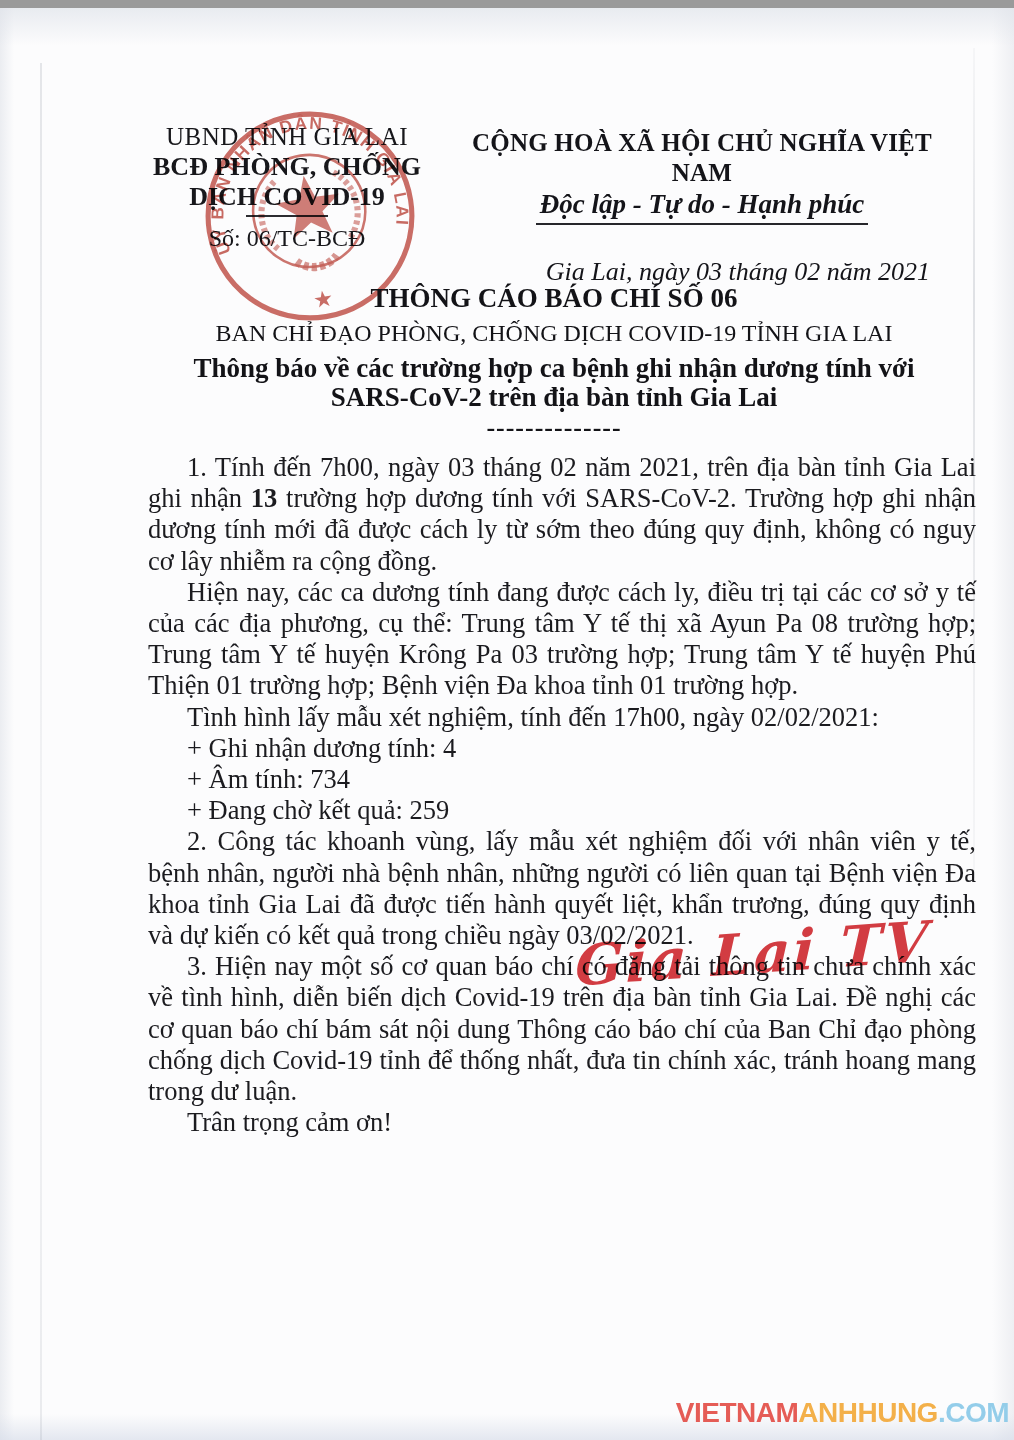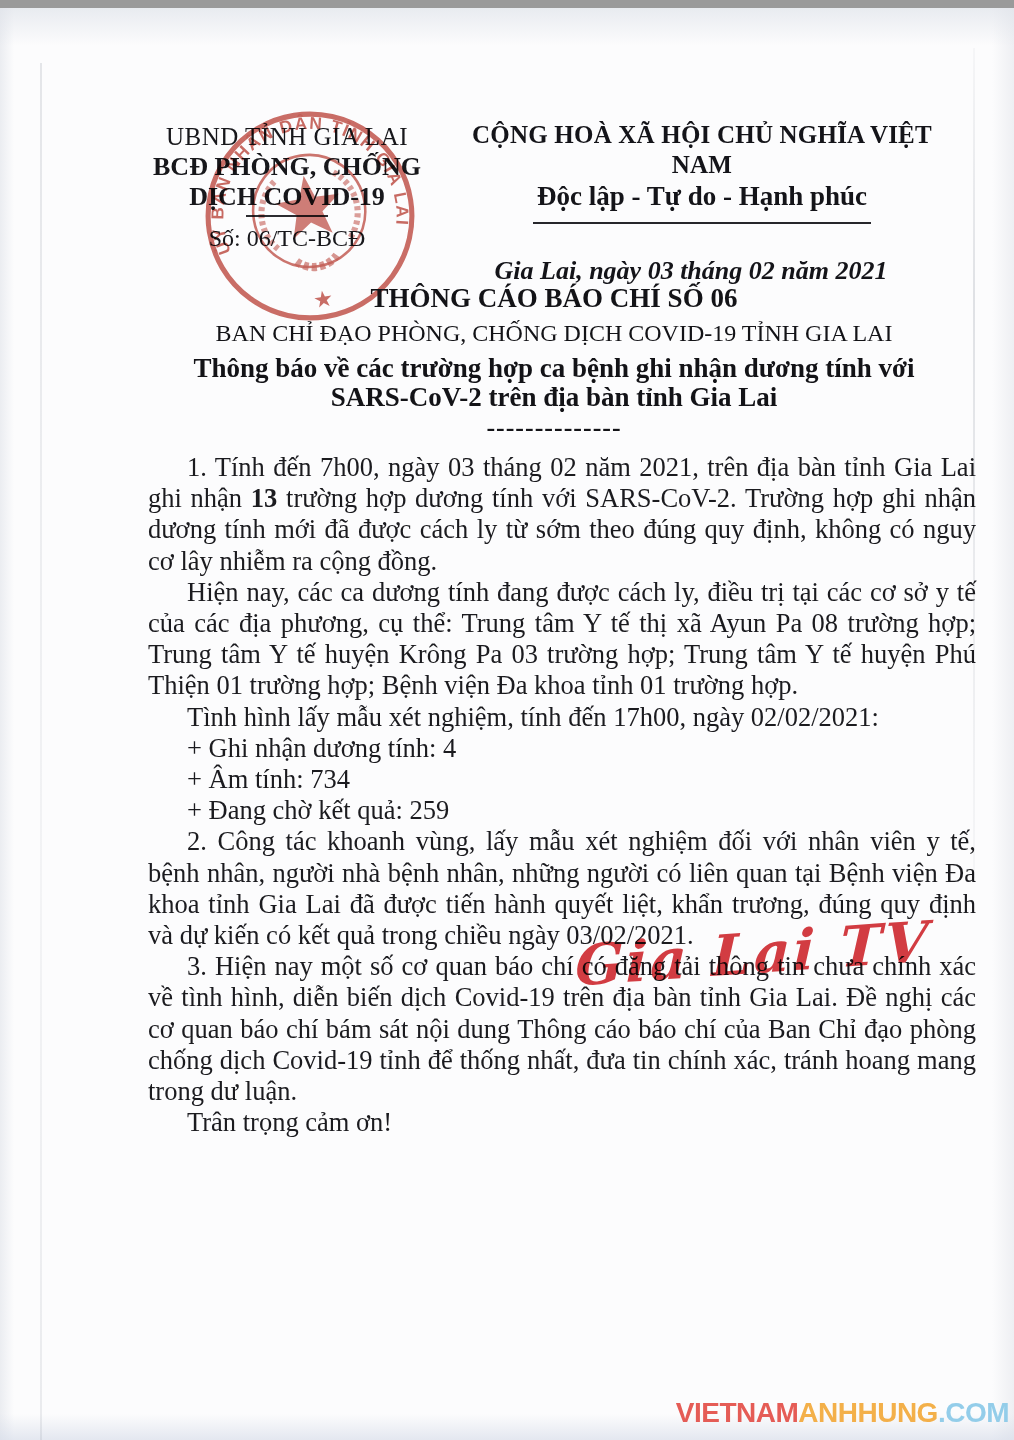--- a/index.html
+++ b/index.html
@@ -23,25 +23,25 @@
   .crease-right{left:973px;top:40px;width:2px;height:830px;
     background:linear-gradient(180deg, rgba(120,128,142,.05), rgba(120,128,142,.22) 30%, rgba(120,128,142,.05));}
 
   
   .org-block{position:absolute;left:138px;top:114px;width:298px;text-align:center;color:#17171b;}
   .org-line1{font-size:25px;line-height:30px;letter-spacing:.5px;}
   .org-line2,.org-line3{font-size:26px;line-height:30px;font-weight:700;}
   .org-underline{width:82px;height:2px;background:#2c2c31;margin:3px auto 0;}
   .doc-number{font-size:24px;margin-top:8px;}
 
-  .national-block{position:absolute;left:452px;top:112px;width:500px;text-align:center;color:#141419;}
+  .national-block{position:absolute;left:452px;top:120px;width:500px;text-align:center;color:#141419;}
   .nat-line1{font-size:25px;line-height:30px;font-weight:700;letter-spacing:.2px;}
   .nat-line2{display:inline-block;font-size:27px;line-height:30px;font-weight:700;
-    border-bottom:2.5px solid #26262b;padding:0 4px 11px;margin-top:1px;}
-  .dateline{font-size:26px;font-style:italic;font-weight:700;text-align:center;
+    border-bottom:2.5px solid #26262b;padding:0 4px 4px;margin-top:1px;font-style:italic;}
+  .dateline{font-size:26px;font-style:italic;font-weight:400;text-align:right;
     padding-right:22px;margin-top:32px;}
 
   
   .stamp{position:absolute;left:202px;top:100px;width:216px;height:216px;
     opacity:.82;mix-blend-mode:multiply;transform:rotate(-9deg);pointer-events:none;}
 
   
   .title-block{position:absolute;left:148px;top:276px;width:812px;text-align:center;color:#131317;}
   .title-1{font-size:27px;line-height:29px;font-weight:700;}
   .title-2{font-size:24px;line-height:41px;font-weight:400;}

